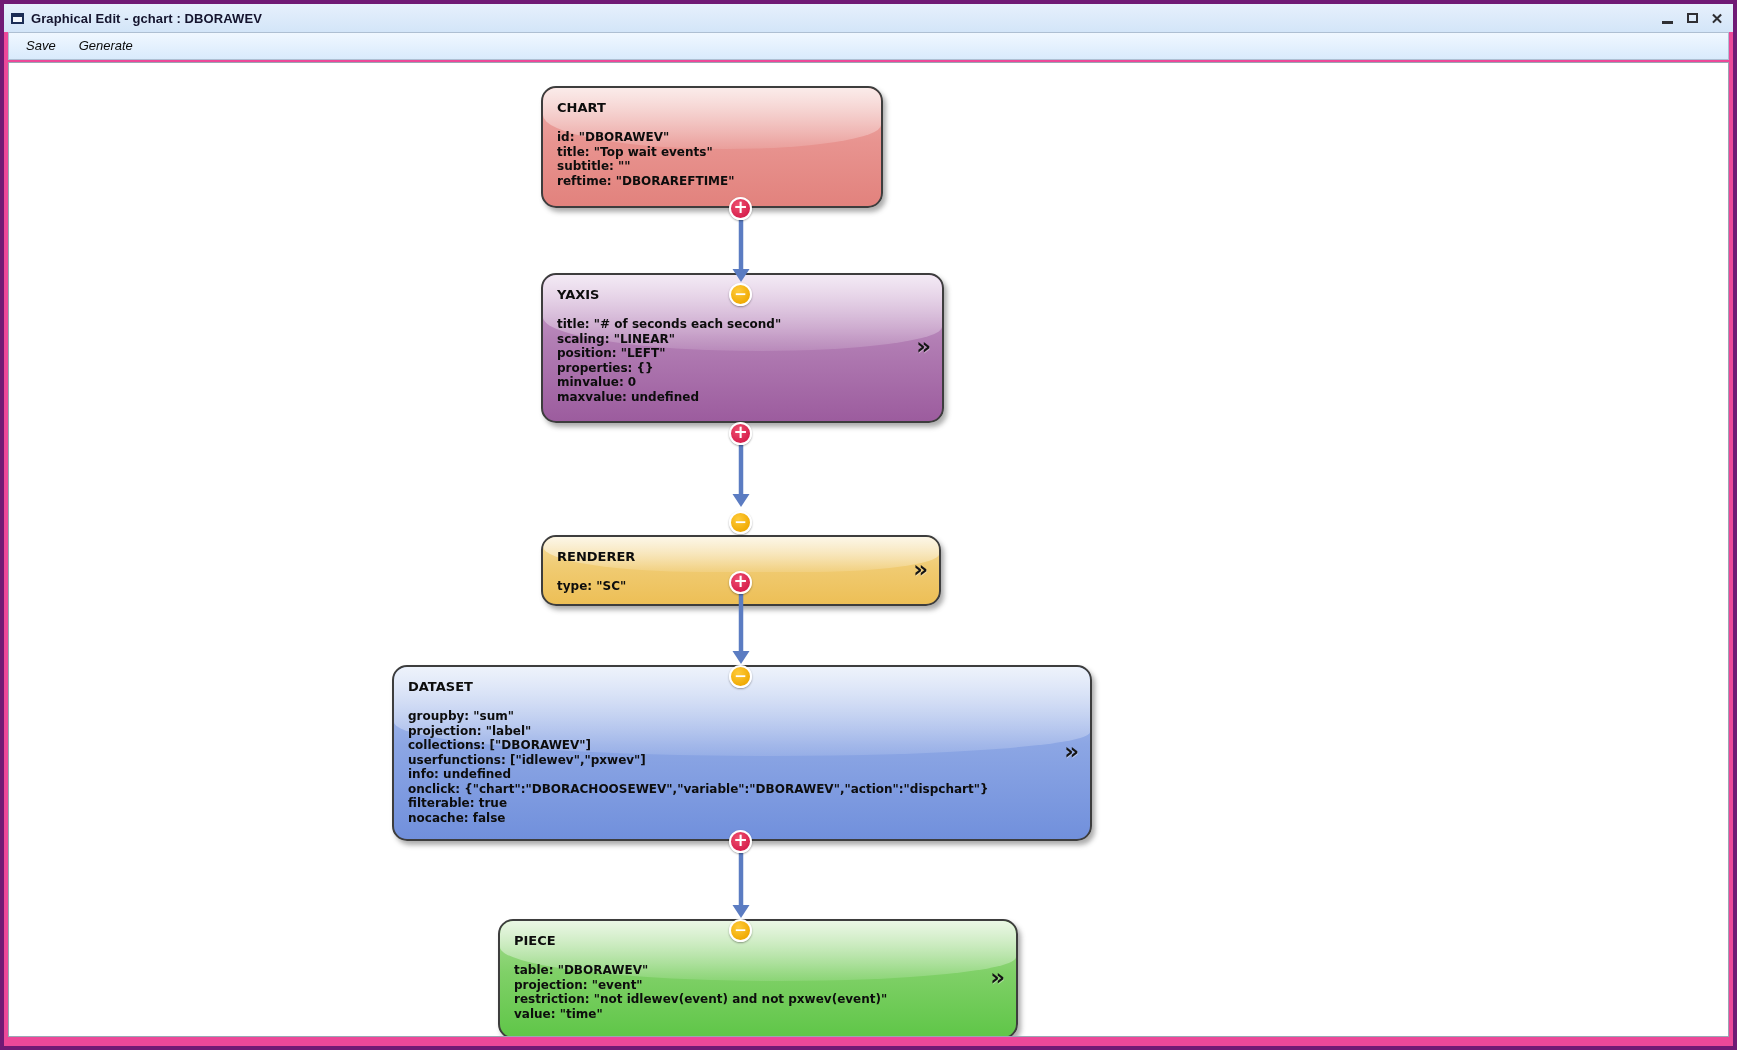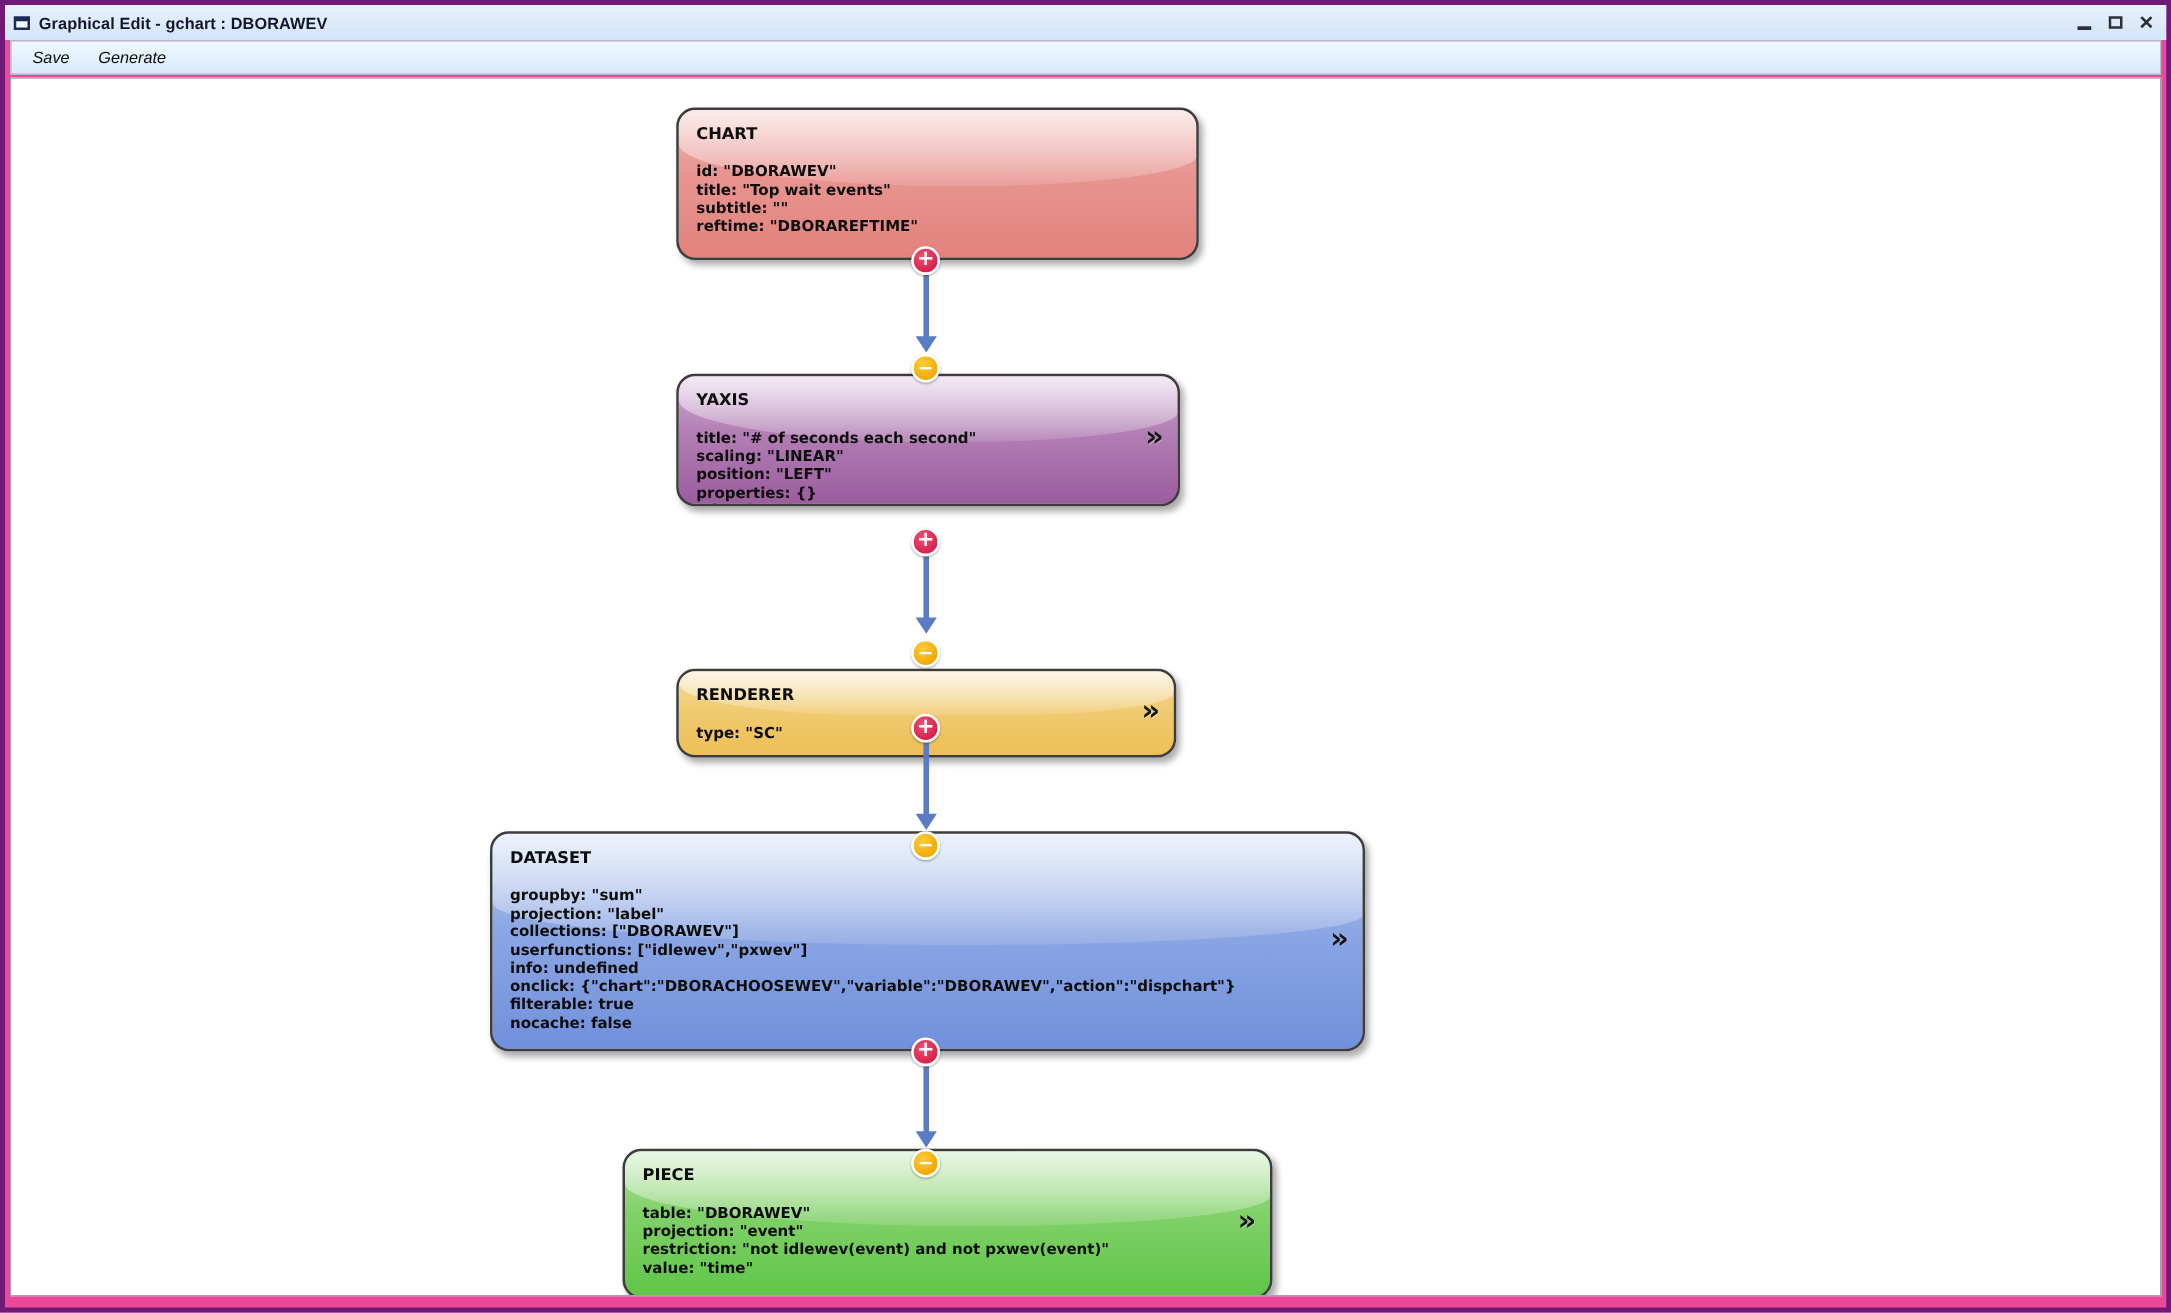--- a/index.html
+++ b/index.html
@@ -97,23 +97,23 @@
   }
   .chevron {
     position:absolute; right:11px; top:50%;
     transform:translateY(-56%);
     font-size:23px; font-weight:bold; color:#141414;
     line-height:1; z-index:3;
     text-shadow:0.5px 0.5px 0 rgba(255,255,255,0.35);
     cursor:pointer;
   }
 
-  .node.chart    { left:532px; top:23px;  width:418px; height:122px;
+  .node.chart    { left:532px; top:23px;  width:342px; height:122px;
                    background:linear-gradient(#eeb0ab 0%, #e89490 45%, #e2827d 100%); }
-  .node.yaxis    { left:532px; top:236px; width:403px; height:106px;
+  .node.yaxis    { left:532px; top:210px; width:403px; height:150px;
                    background:linear-gradient(#cfaad4 0%, #b27eb4 45%, #9c5c9e 100%); }
   .node.renderer { left:532px; top:472px; width:400px; height:71px;
                    background:linear-gradient(#f4dc9e 0%, #f0cb72 45%, #edbf56 100%); }
   .node.dataset  { left:383px; top:602px; width:700px; height:176px;
                    background:linear-gradient(#b9ccf0 0%, #8ca6e4 45%, #7190dc 100%); }
   .node.piece    { left:489px; top:856px; width:520px; height:120px;
                    background:linear-gradient(#abde96 0%, #7fd067 45%, #5fc648 100%); }
 
   
   .conn-btn {

